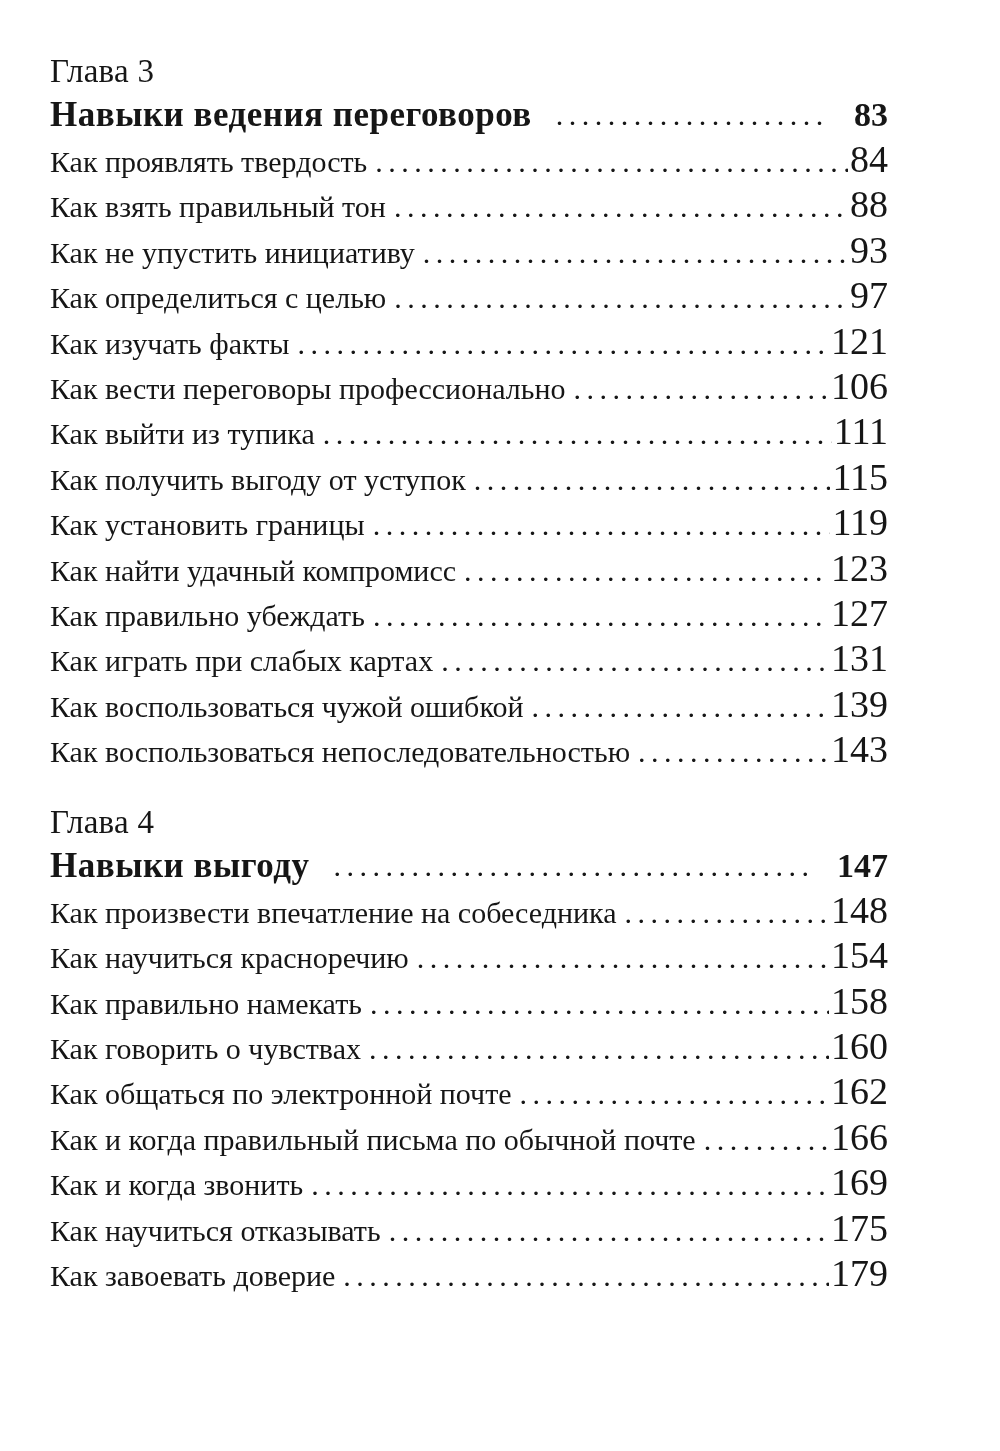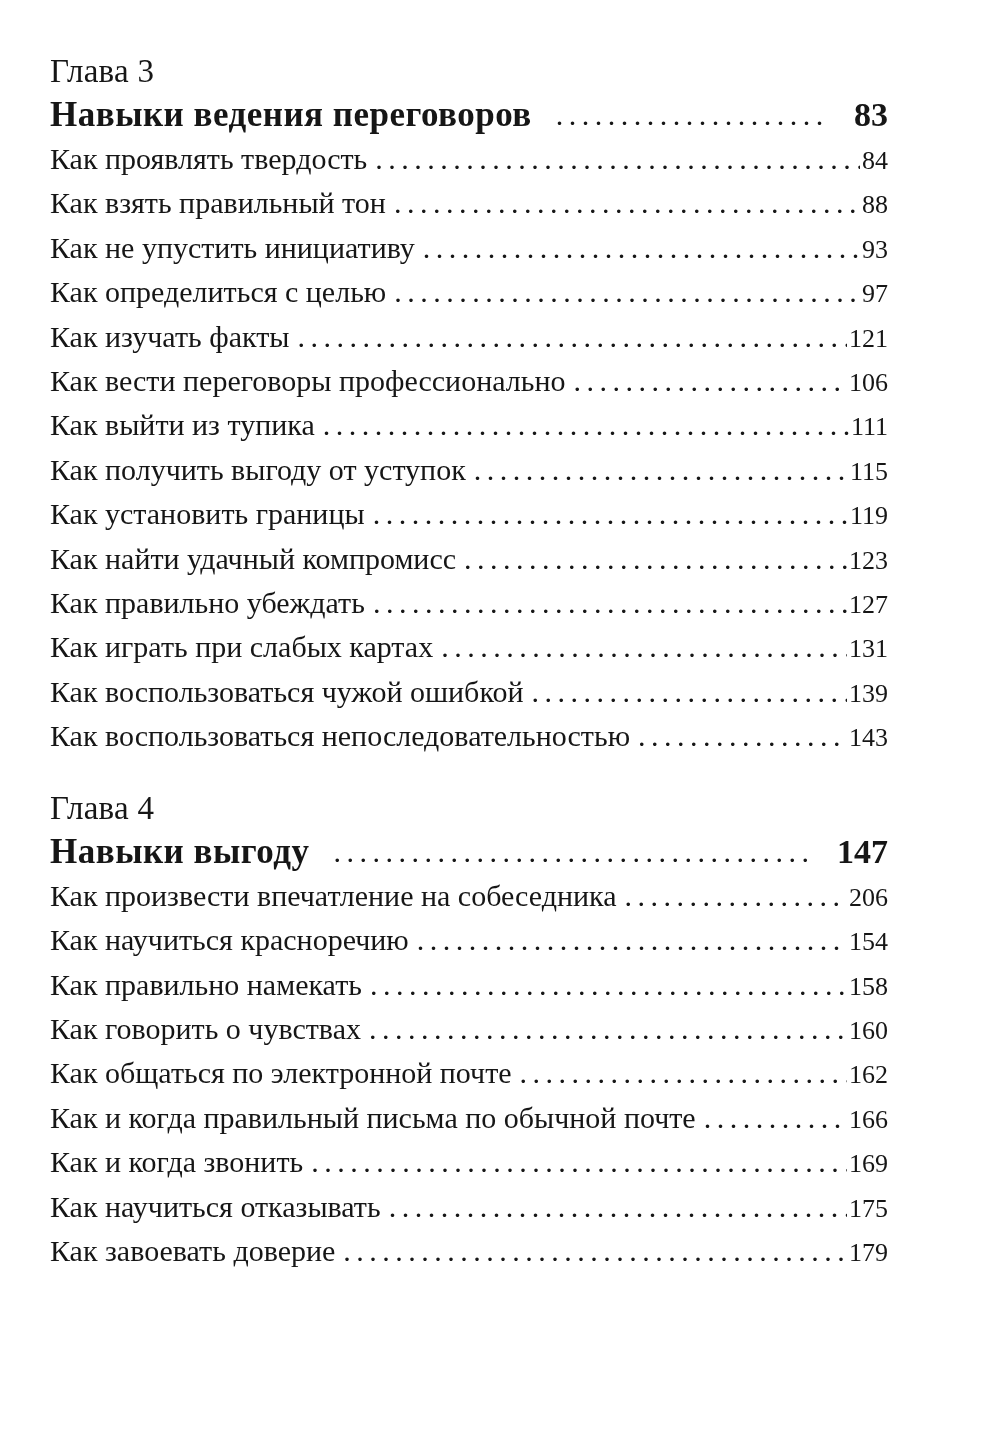--- a/index.html
+++ b/index.html
@@ -47,21 +47,21 @@
     white-space: nowrap;
   }
   .entries { display: block; font-family: Liberation Serif, serif; }
   .entry {
     display: flex;
     align-items: baseline;
     line-height: 42.4px;
     font-size: 30px;
   }
   .entry-title { white-space: nowrap; }
-  .entry-page { font-size: 26px; white-space: nowrap; }
+  .entry-page { font-size: 38px; white-space: nowrap; }
   .leader {
     flex: 1 1 auto;
     overflow: hidden;
     white-space: nowrap;
     min-width: 16px;
     margin: 0 2px 0 8px;
     font-weight: normal;
     font-size: 30px;
   }
   .leader::before {
@@ -159,21 +159,21 @@
     <div class="chapter-label">Глава 4</div>
     <div class="chapter-row">
       <span class="chapter-title">Навыки выгоду</span>
       <span class="leader"></span>
       <span class="chapter-page">147</span>
     </div>
     <div class="entries">
           <div class="entry">
     <span class="entry-title">Как произвести впечатление на собеседника</span>
     <span class="leader"></span>
-    <span class="entry-page">206</span>
+    <span class="entry-page">148</span>
   </div>
           <div class="entry">
     <span class="entry-title">Как научиться красноречию</span>
     <span class="leader"></span>
     <span class="entry-page">154</span>
   </div>
           <div class="entry">
     <span class="entry-title">Как правильно намекать</span>
     <span class="leader"></span>
     <span class="entry-page">158</span>

